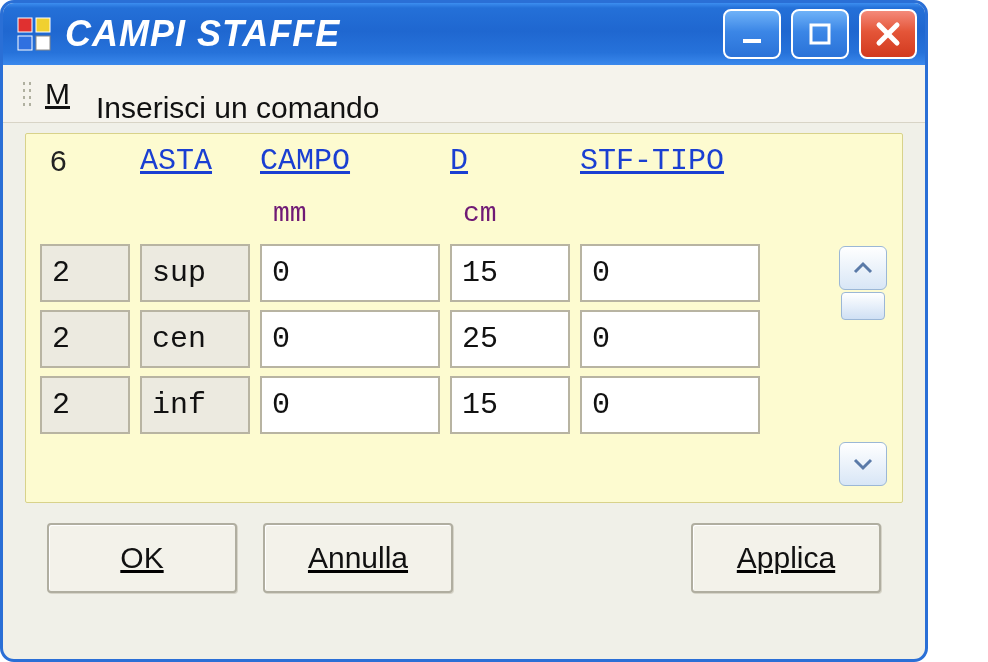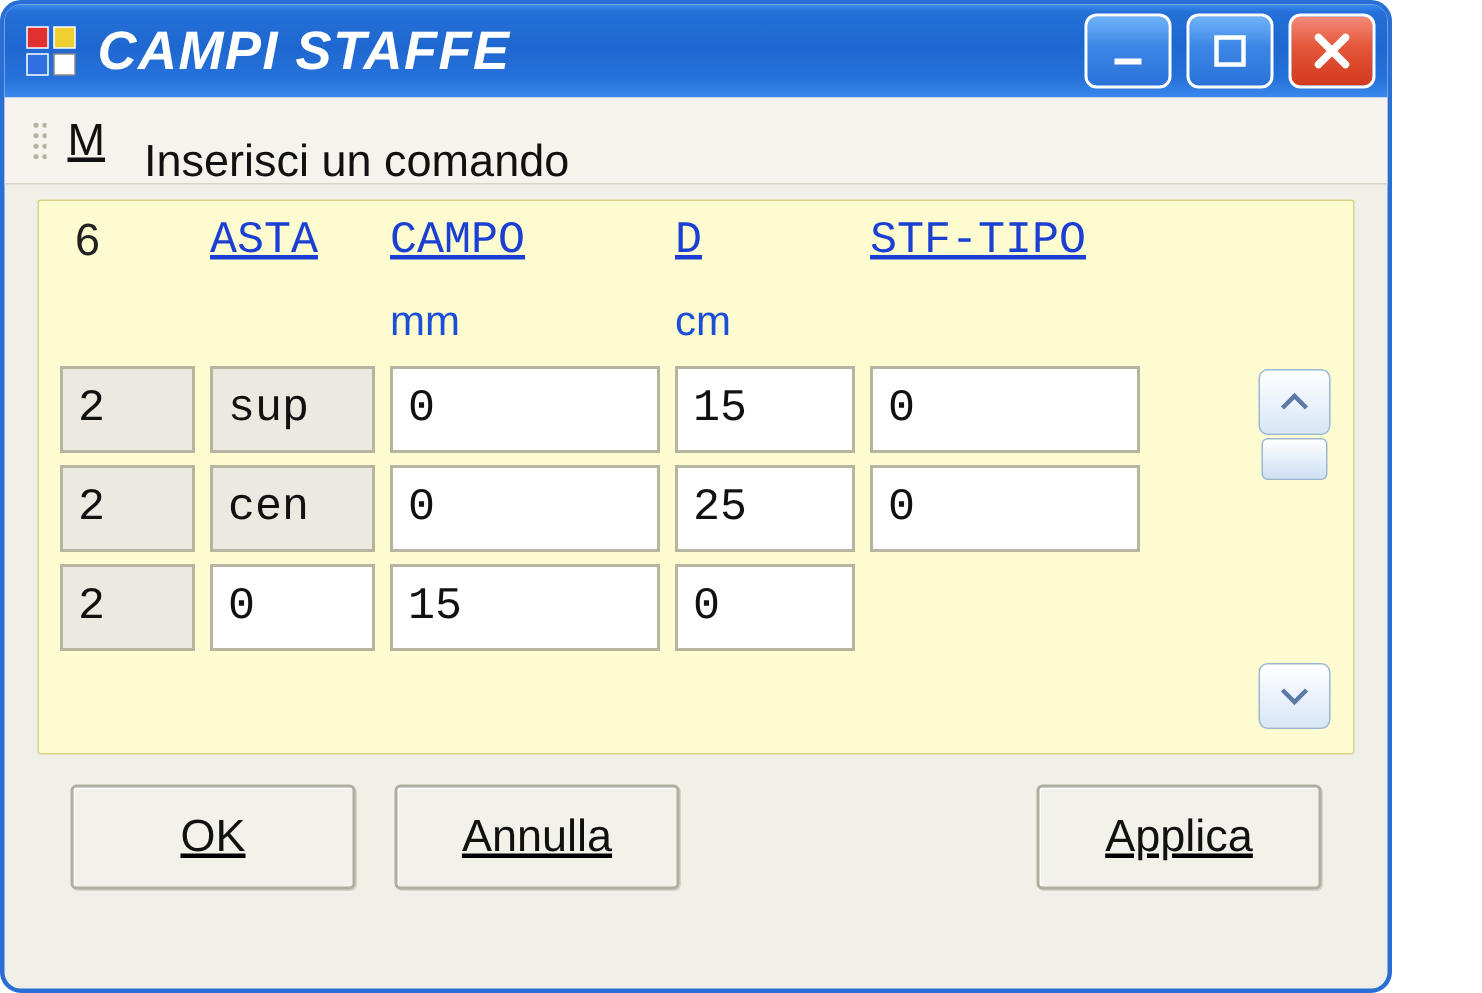--- a/index.html
+++ b/index.html
@@ -116,22 +116,23 @@
   }
   .col-header {
     color: #1a3fd2;
     text-decoration: underline;
     font-size: 30px;
     font-family: "Courier New", monospace;
     white-space: nowrap;
   }
   .col-unit {
     font-size: 28px;
-    color: #1d4ed8;
-    font-family: Liberation Sans, sans-serif;
+    color: #701a75;
+    font-family: Liberation Mono, monospace;
+    margin-left: 13px;
   }
   .rownum {
     font-size: 30px;
     color: #222;
     padding-left: 10px;
   }
   .cell {
     background: #eceae0;
     border: 2px solid #b8b4a2;
     height: 58px;
@@ -270,20 +271,21 @@
         <div class="rownum">2</div>
         <div class="cell">2</div>
         <div class="cell">cen</div>
         <div class="cell white">0</div>
         <div class="cell white">25</div>
         <div class="cell white">0</div>
         <div></div>
 
         <div class="rownum">3</div>
         <div class="cell">2</div>
+        <div class="cell">inf</div>
         <div class="cell white">0</div>
         <div class="cell white">15</div>
         <div class="cell white">0</div>
         <div></div>
       </div>
 
       <div class="scroll-area">
         <div class="scroll-btn">
           <svg width="20" height="14" viewBox="0 0 20 14">
               <polyline points="2,11 10,3 18,11" fill="none" stroke="#5a7aa8" stroke-width="3"></polyline>

